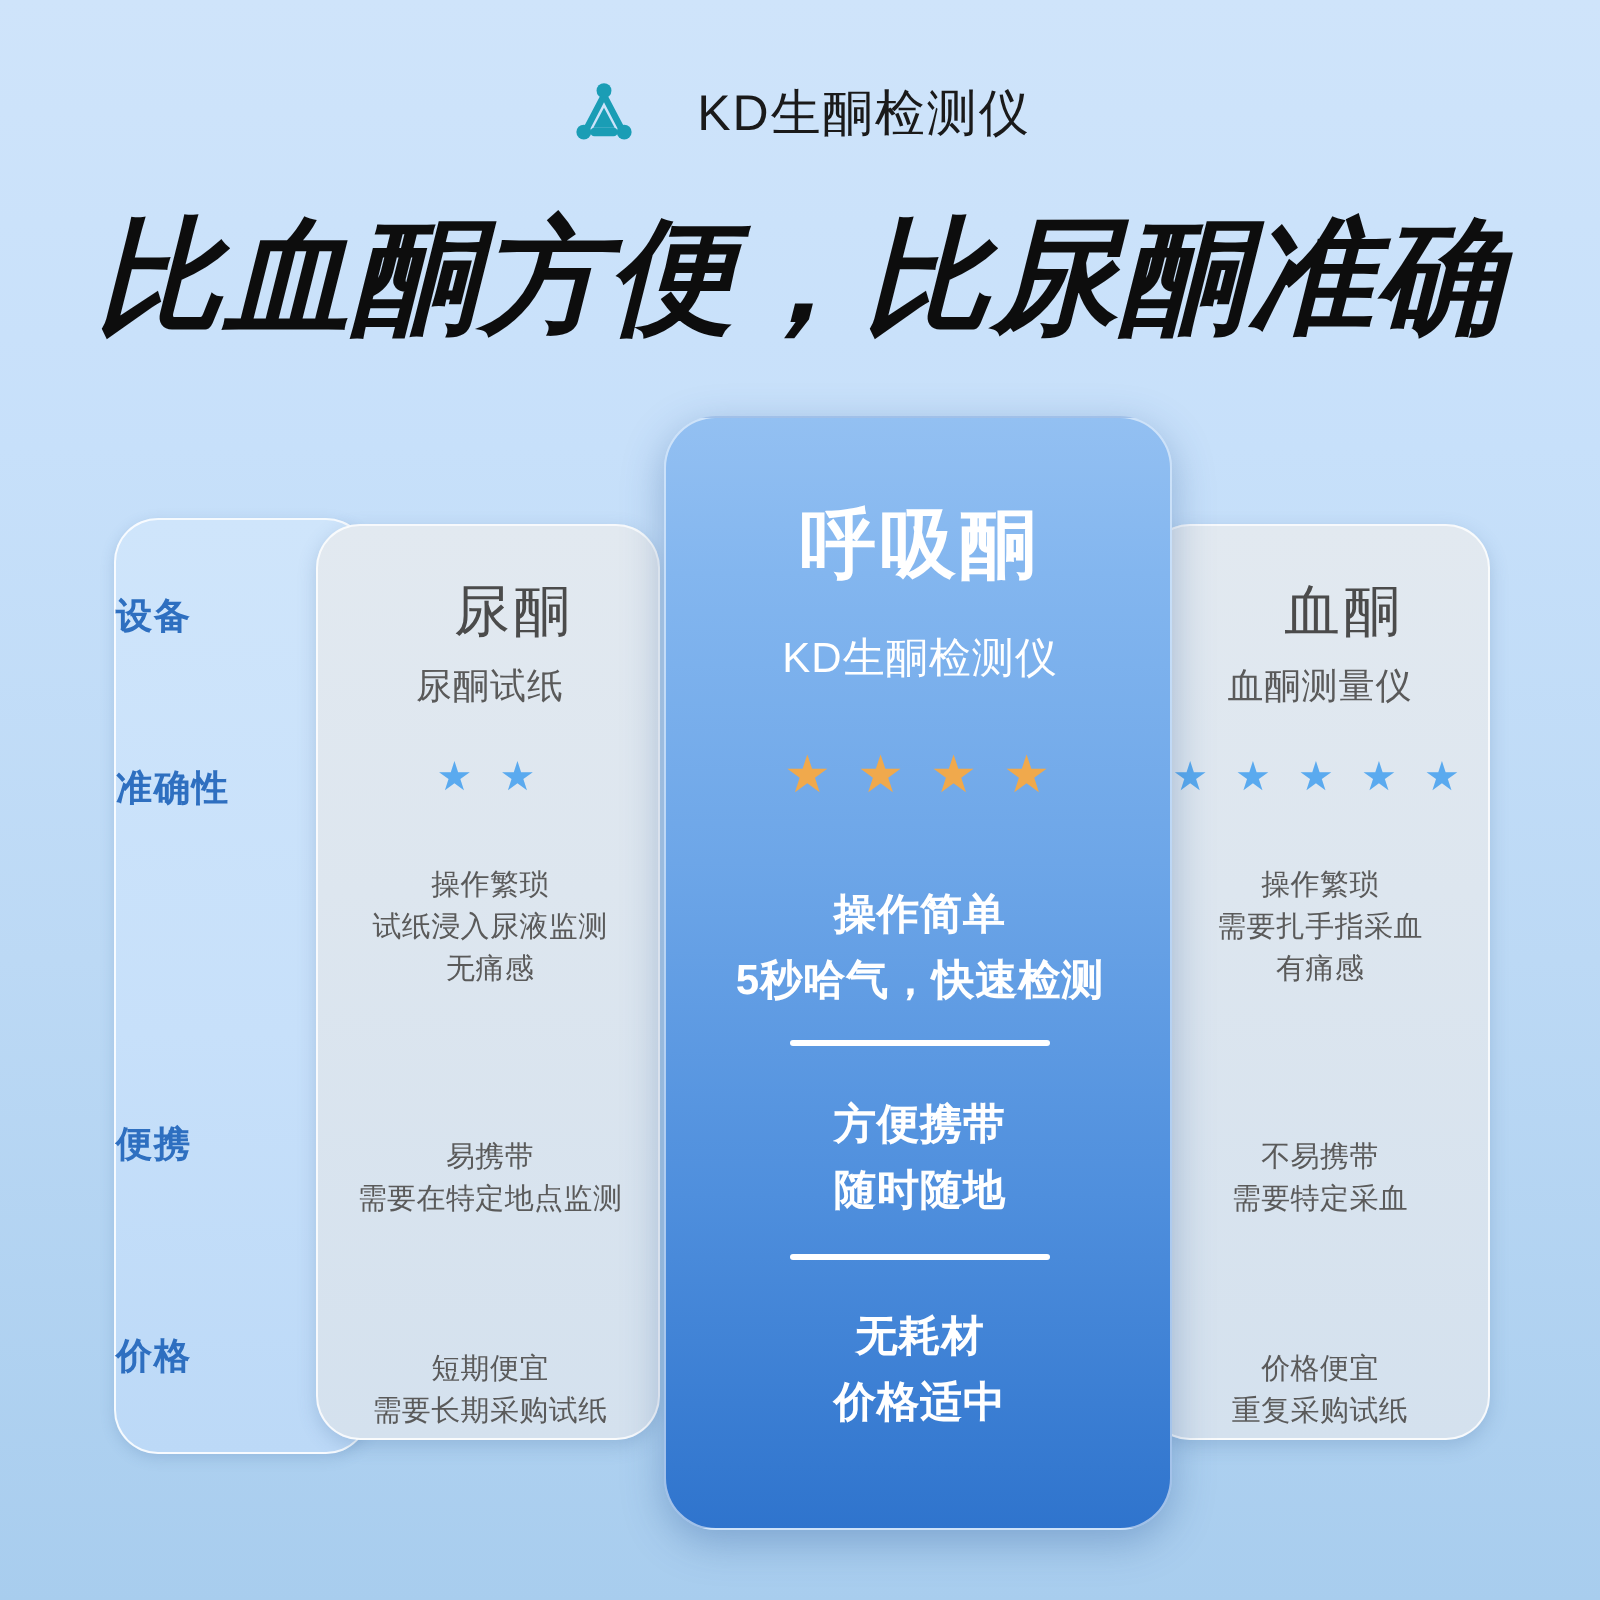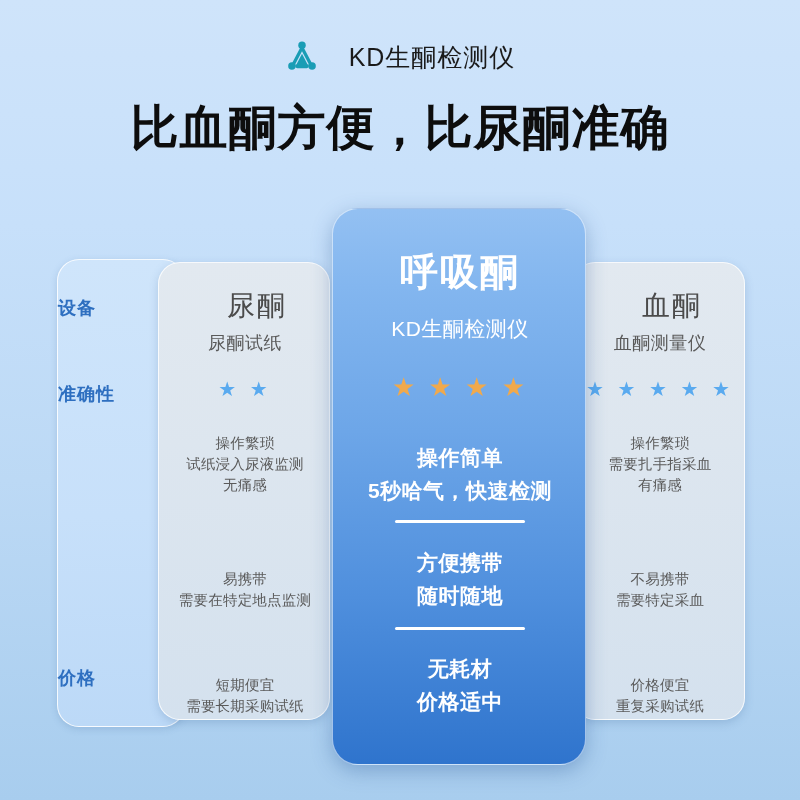--- a/index.html
+++ b/index.html
@@ -50,25 +50,26 @@
     line-height: 1;
   }
 
   
   .headline {
     position: absolute;
     top: 96px;
     left: 0;
     width: 800px;
     text-align: center;
-    font-size: 48px;
+    font-size: 63px;
     font-weight: bold;
     color: #0d0d0d;
     letter-spacing: 1px;
     white-space: nowrap;
+    font-style: italic;
   }
 
   
   .board {
     position: absolute;
     left: 0;
     top: 0;
     width: 800px;
     height: 800px;
   }
@@ -238,20 +239,21 @@
   <span class="header-product">KD生酮检测仪</span>
 </div>
 
 <div class="headline">比血酮方便，比尿酮准确</div>
 
 <div class="board">
 
   <div class="card card-labels">
     <div class="cell" style="top:36px">设备</div>
     <div class="cell" style="top:122px">准确性</div>
+    <div class="cell" style="top:300px">便携</div>
     <div class="cell" style="top:406px">价格</div>
   </div>
 
   <div class="card card-side card-left">
     <div class="side-title">尿酮</div>
     <div class="side-sub">尿酮试纸</div>
     <div class="side-stars">★ ★</div>
     <div class="side-block pain">操作繁琐<br>试纸浸入尿液监测<br>无痛感</div>
     <div class="side-block port">易携带<br>需要在特定地点监测</div>
     <div class="side-block price">短期便宜<br>需要长期采购试纸</div>

